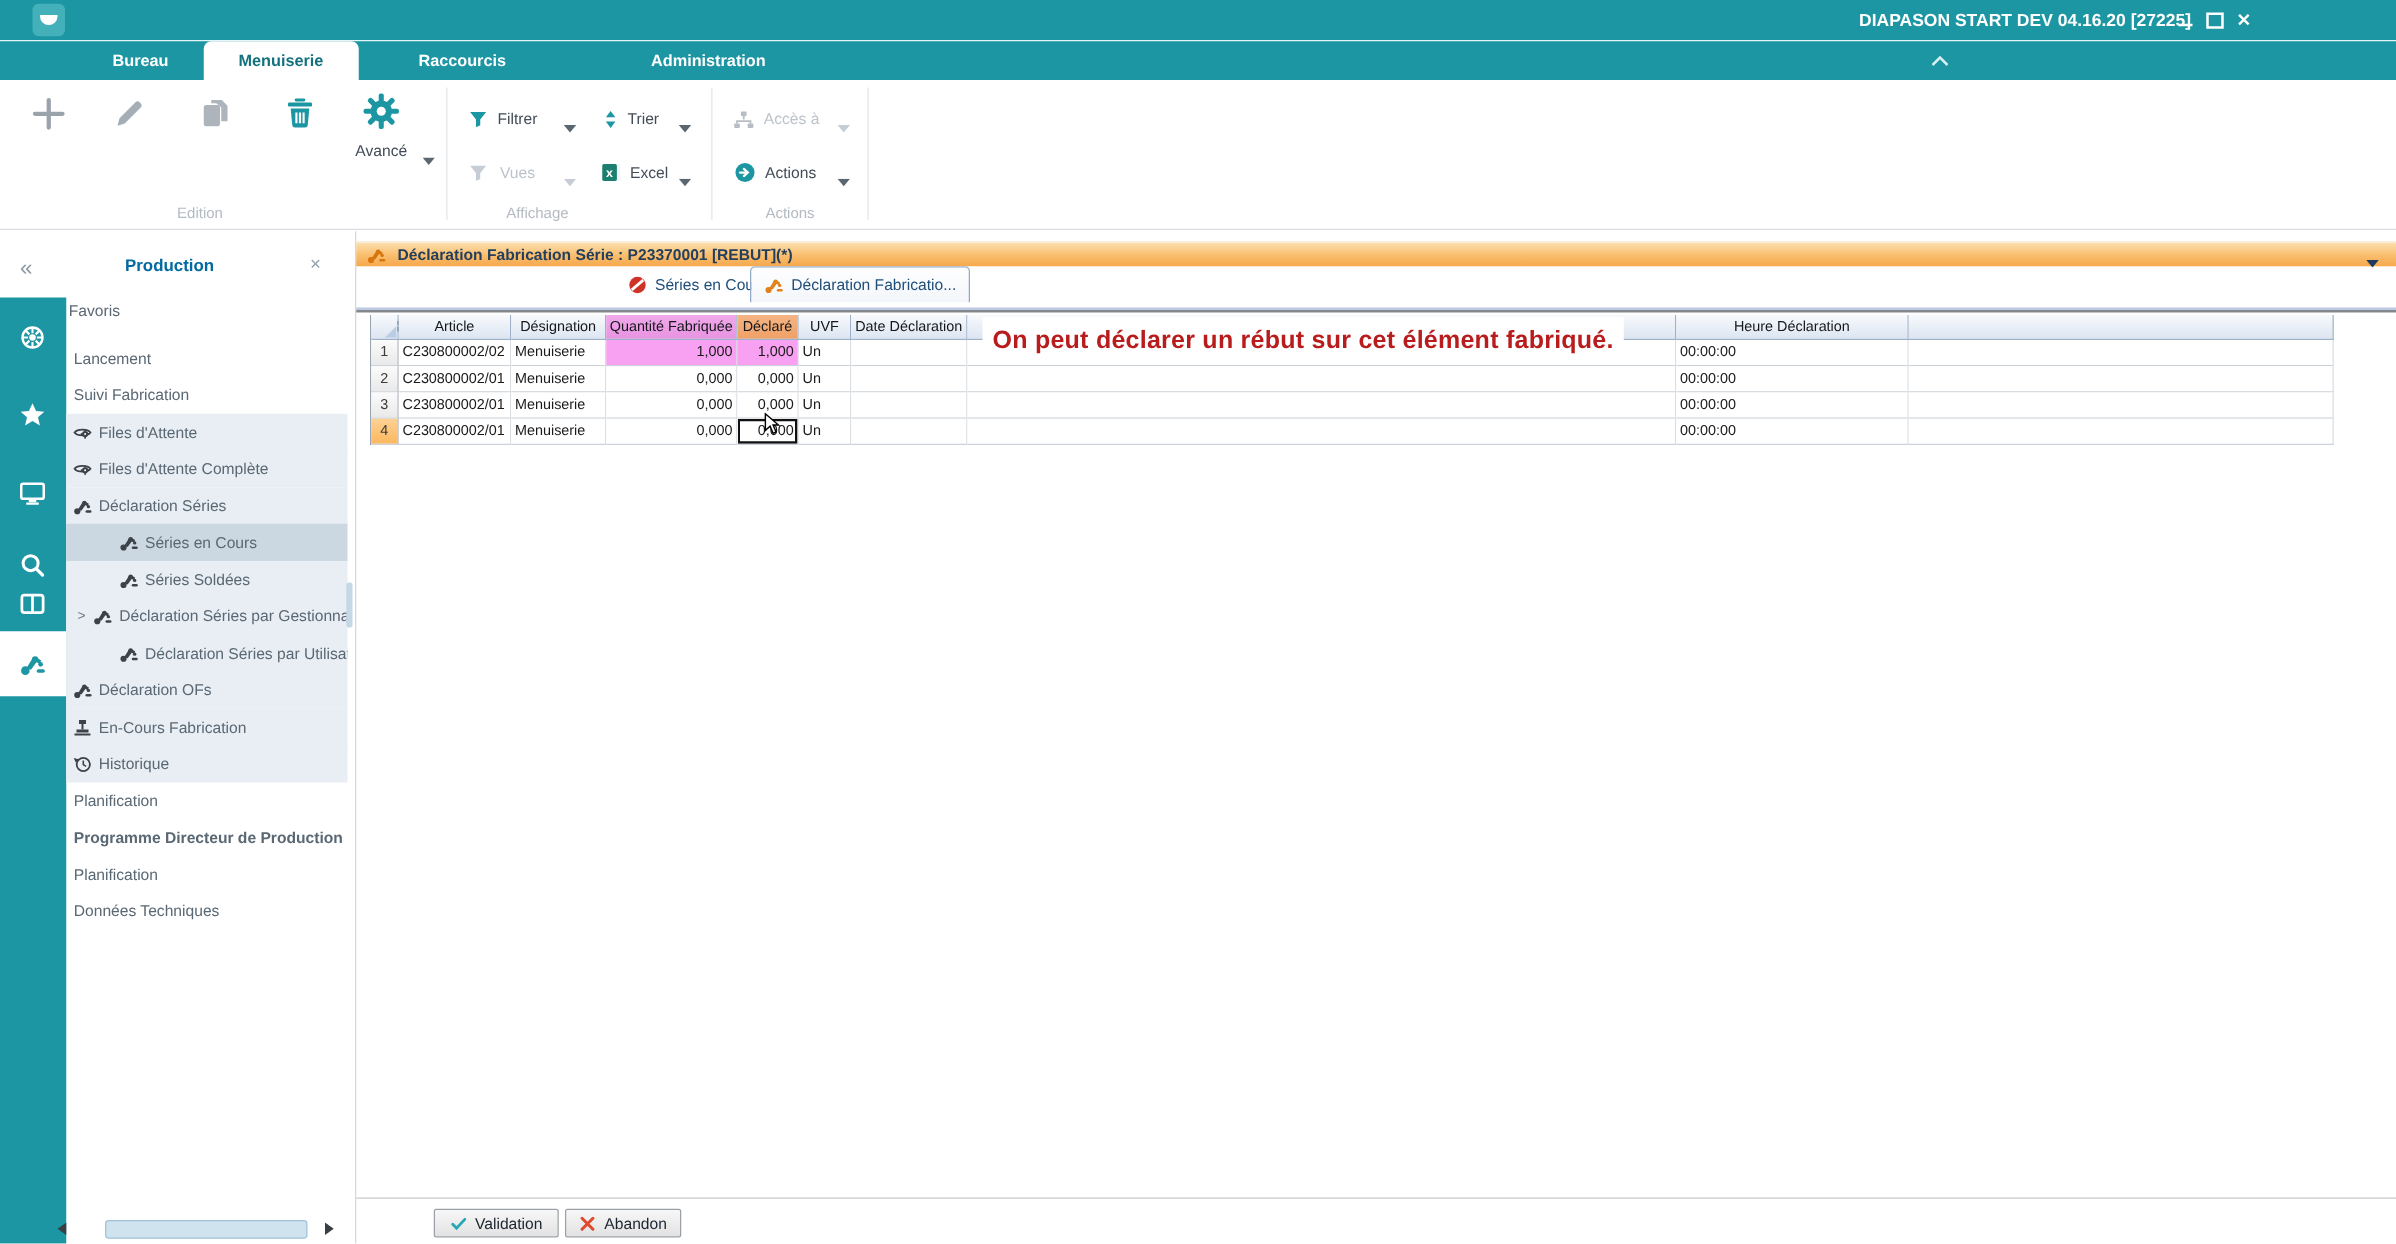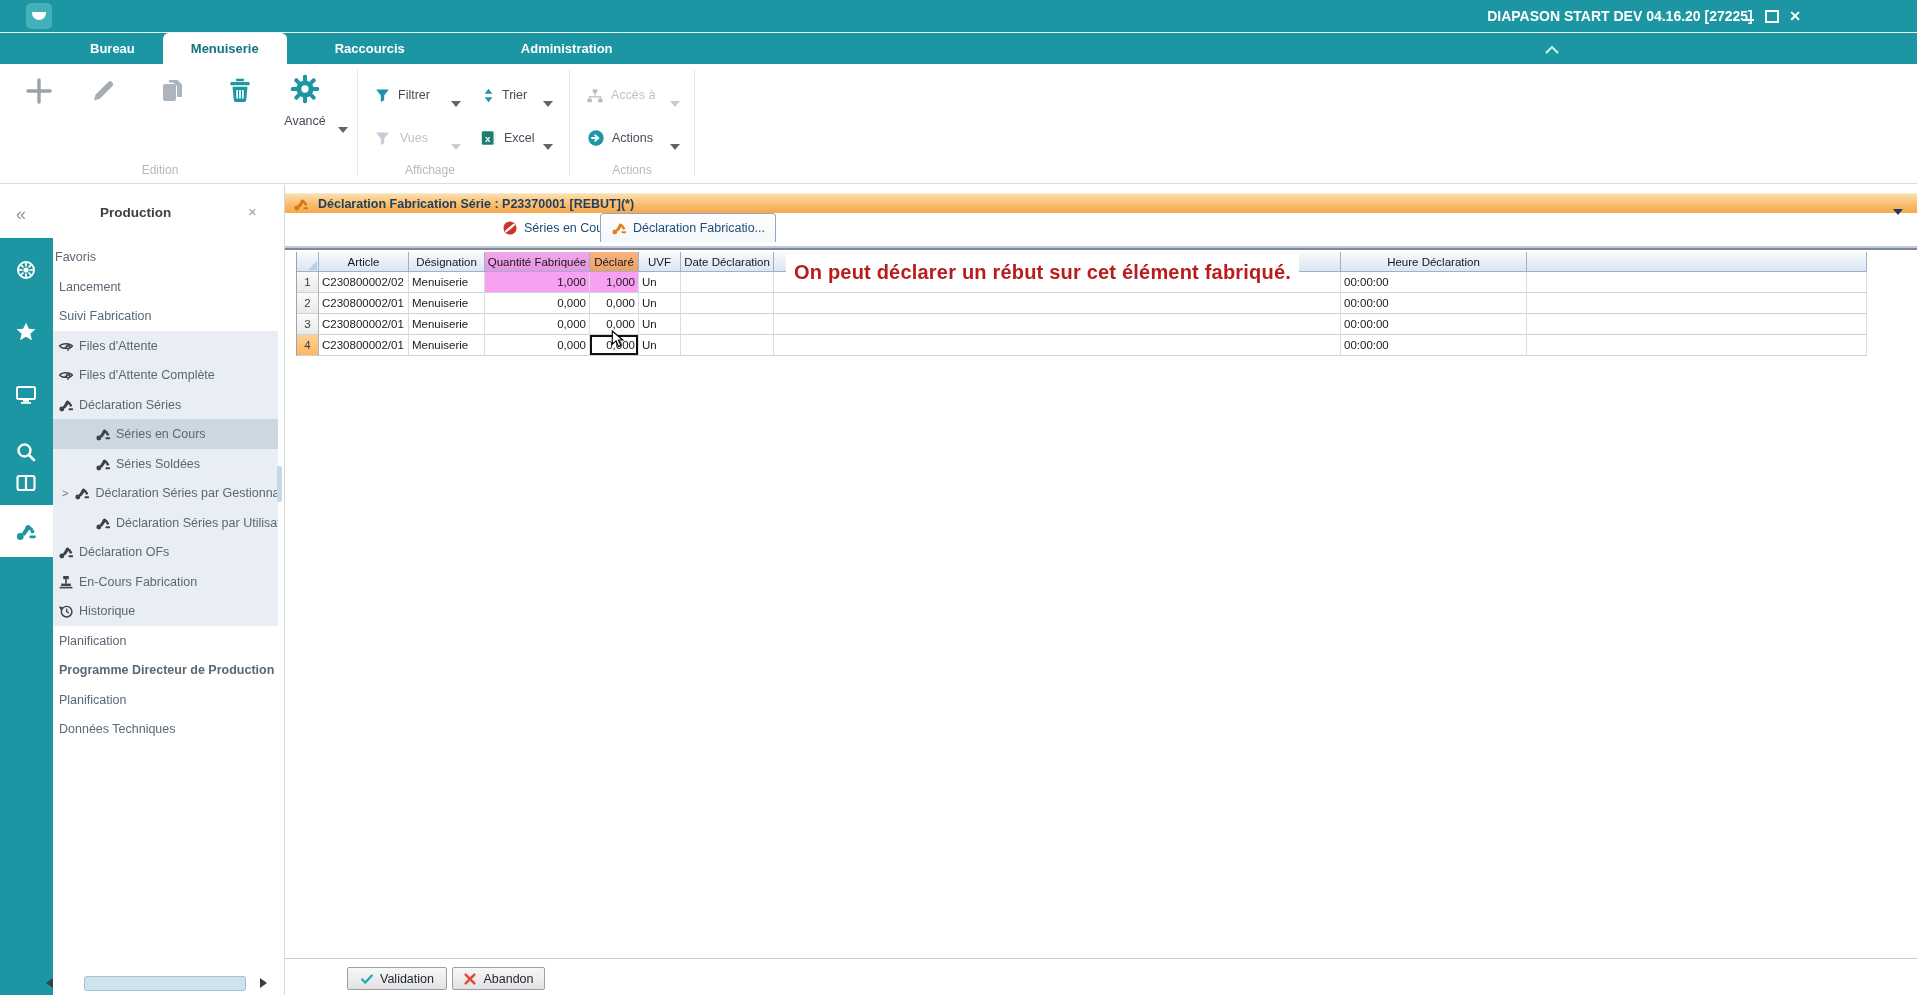--- a/index.html
+++ b/index.html
@@ -26,21 +26,21 @@
   
   .ribbon-sep{width:1px;background:#e2e6ea;top:70px;height:106px;}
   .ric{display:flex;align-items:center;justify-content:center;}
   .rlabel{font-size:12.5px;color:#434c57;white-space:nowrap;}
   .rlabel.dis{color:#bcc3ca;}
   .grouplabel{top:163px;height:16px;text-align:center;font-size:12px;color:#b4bac1;}
   .caret{width:10px;height:6px;}
 
   
   .side-collapse{left:16px;top:203px;font-size:18px;color:#8a98a4;line-height:22px;}
-  .side-title{left:60px;top:205px;font-size:13.5px;font-weight:bold;color:#404040;padding-left:40px;}
+  .side-title{left:60px;top:205px;font-size:13.5px;font-weight:bold;color:#0369a1;padding-left:40px;}
   .side-close{left:248px;top:203px;font-size:15px;color:#97a1ab;}
   .rail{left:0;top:238px;width:53px;height:757px;background:#1c96a2;}
   .rail-active{left:0;top:505px;width:53px;height:52px;background:#fff;}
   .rail-ic{width:22px;height:22px;left:15px;}
   .side-item{left:53px;width:225px;height:30px;font-size:12.5px;color:#5a6874;display:flex;align-items:center;white-space:nowrap;overflow:hidden;cursor:default;}
   .side-item .ic{width:16px;height:16px;flex:0 0 16px;margin-right:5px;}
   .side-item .chev{color:#6b7884;font-size:11px;margin-right:6px;}
   .zone-group{background:#e8eef4;}
   .zone-selected{background:#cbd7e1;}
   .splitter{left:284px;top:185px;width:1px;height:810px;background:#d3d8dc;}
@@ -291,21 +291,21 @@
             <path d="M5.5 13.2 L10.2 5.8 L13.6 7.9 L8.9 14.4 Z"></path>
             <circle cx="11.9" cy="6.8" r="2.3"></circle>
             <path d="M12.8 5.4 L16.4 7.6 L15.1 10.2 L12 8.2 Z"></path>
             <circle cx="15.9" cy="10.4" r="1.7"></circle>
             <rect x="13" y="14" width="6" height="2.6" rx="1.3"></rect>
           </g>
         </svg></div>
     </div>
 
   <div id="sidelist">
-      <div class="abs side-item " style="top: 242px; padding-left: 2px;">
+      <div class="abs side-item " style="top: 226px; padding-left: 2px; align-items: flex-end;">
         <span>Favoris</span>
       </div>
       <div class="abs side-item " style="top: 271.5px; padding-left: 6px;">
         <span>Lancement</span>
       </div>
       <div class="abs side-item " style="top: 301px; padding-left: 6px;">
         <span>Suivi Fabrication</span>
       </div>
       <div class="abs side-item zone-group" style="top: 330.5px; padding-left: 5px;">
         <span class="ic"><svg viewBox="0 0 20 20" width="100%" height="100%">

